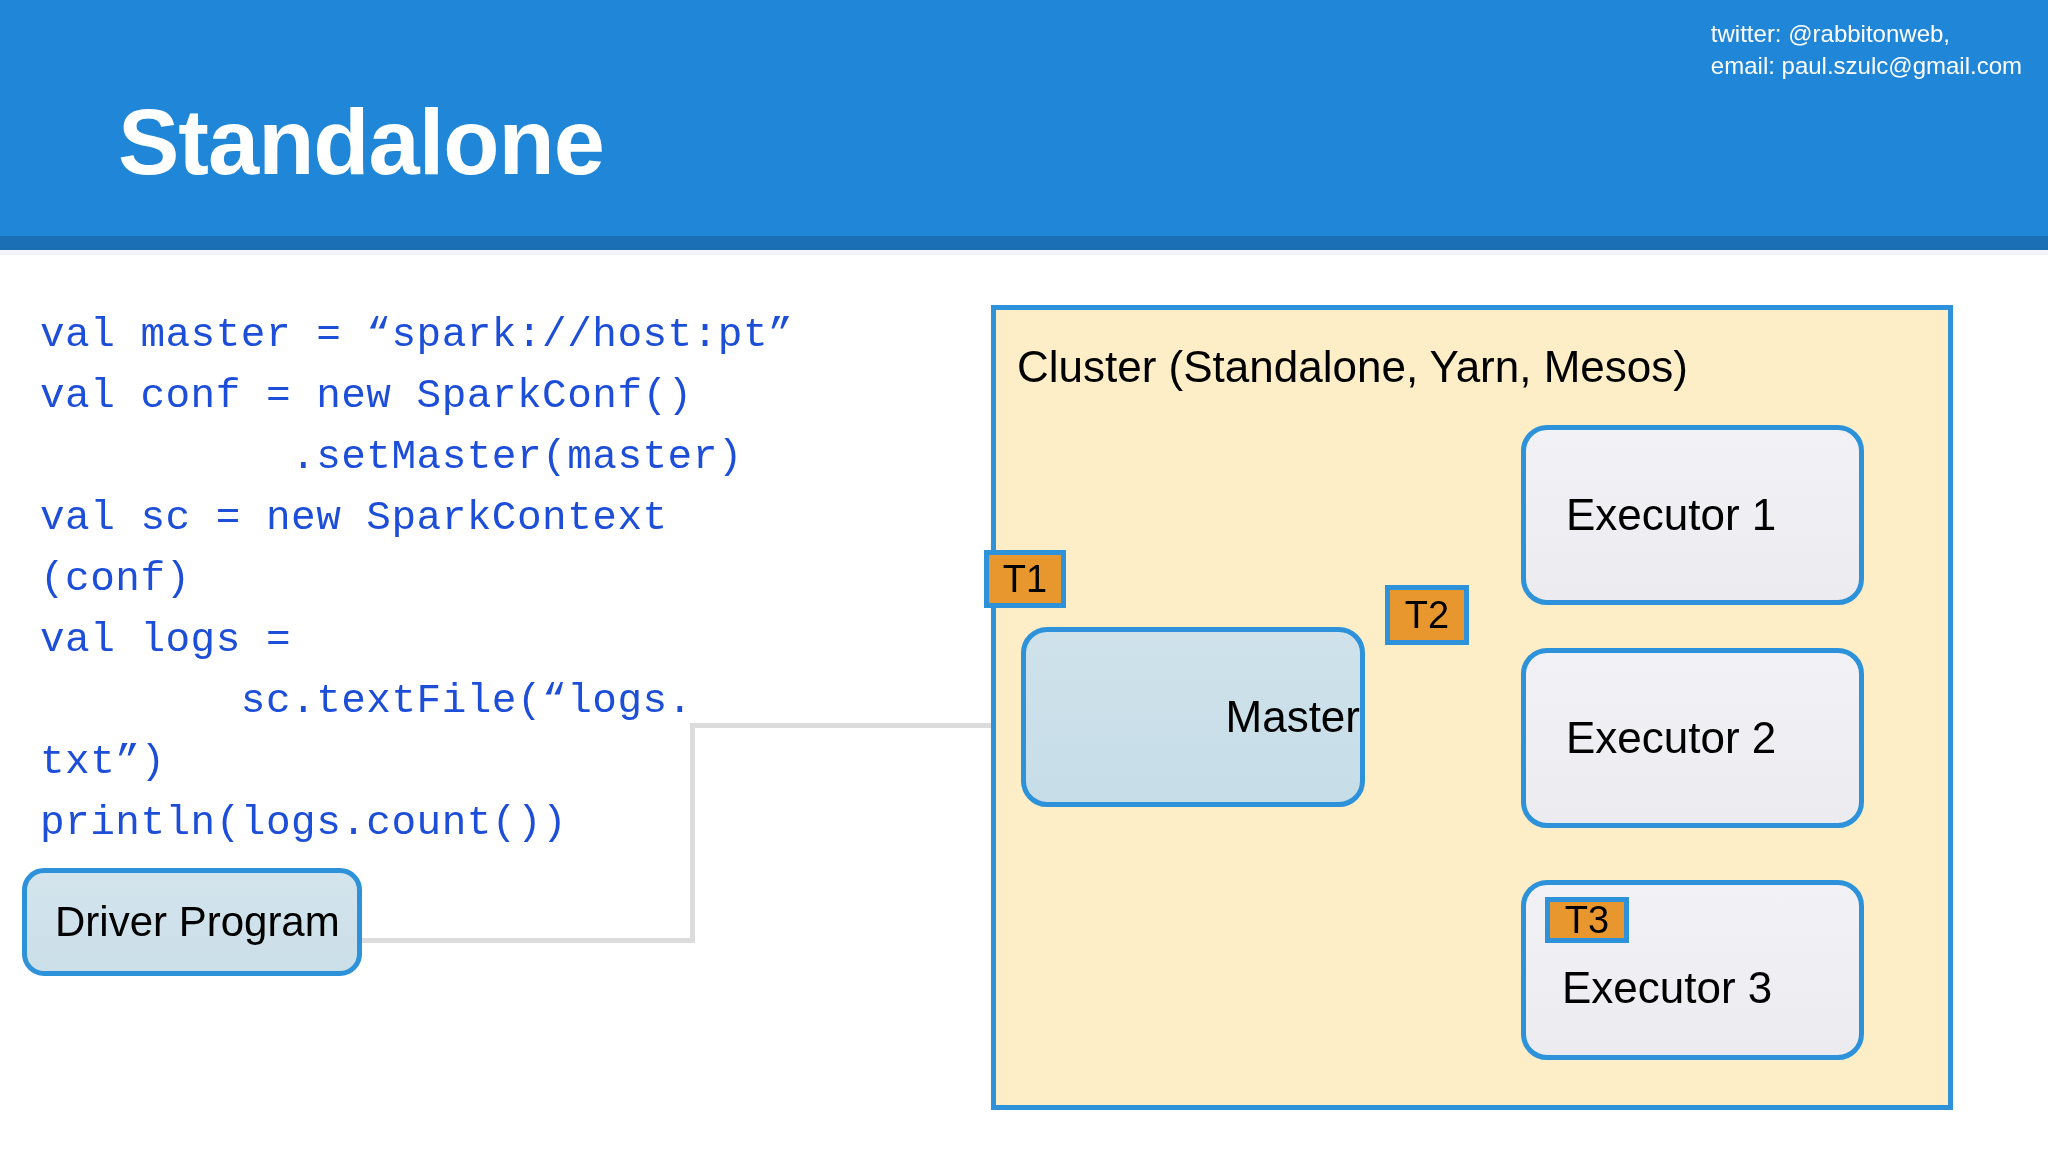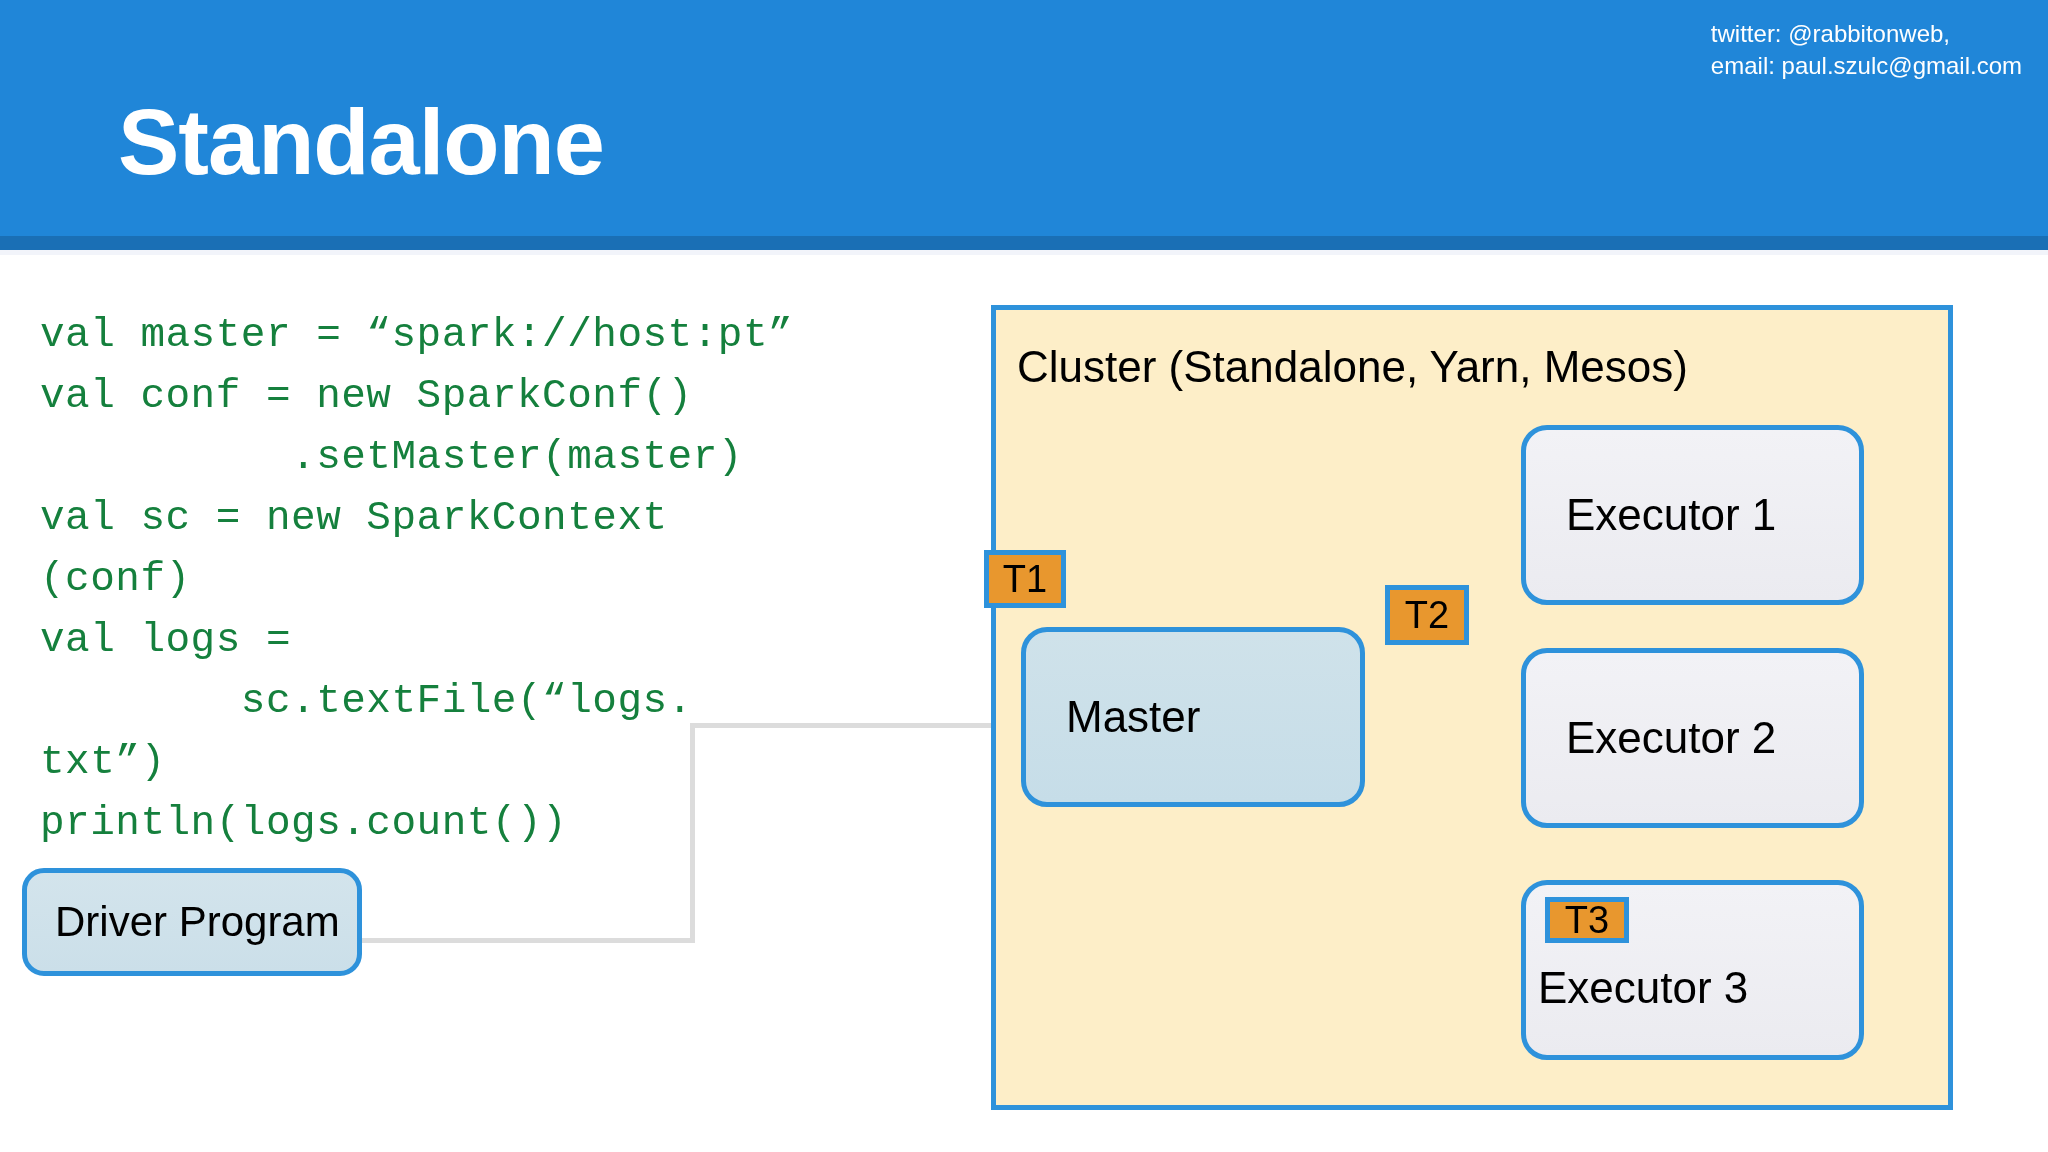--- a/index.html
+++ b/index.html
@@ -60,21 +60,21 @@
 
   
   #code-block {
     position: absolute;
     left: 40px;
     top: 305px;
     width: 960px;
     font-family: "Liberation Mono", "DejaVu Sans Mono", monospace;
     font-size: 41px;
     line-height: 61px;
-    color: #15803d;
+    color: #1d4ed8;
     white-space: pre;
     letter-spacing: 0.5px;
   }
 
   
   .conn {
     position: absolute;
     background: #dcdcdc;
   }
   .conn-h { height: 5px; }
@@ -123,20 +123,21 @@
     white-space: nowrap;
   }
 
   #master-box {
     left: 1021px;
     top: 627px;
     width: 344px;
     height: 180px;
     border-radius: 26px;
     background: linear-gradient(to bottom, #cfe2ea, #c6dde8);
+    justify-content: flex-end;
   }
 
   .executor-box {
     width: 343px;
     height: 180px;
     border-radius: 26px;
     background: linear-gradient(to bottom, #f2f2f6, #ebebf0);
   }
   #executor-1-box { left: 1521px; top: 425px; }
   #executor-2-box { left: 1521px; top: 648px; }
@@ -150,21 +151,21 @@
     display: flex;
     align-items: center;
     justify-content: center;
     font-size: 38px;
     color: #000000;
   }
   #task-t1-chip { left: 984px; top: 550px; width: 82px; height: 58px; }
   #task-t2-chip { left: 1385px; top: 585px; width: 84px; height: 60px; }
   #task-t3-chip { left: 1545px; top: 897px; width: 84px; height: 46px; }
 
-  #executor-3-box .node-label { padding-left: 12px; margin-top: 36px; }
+  #executor-3-box .node-label { padding-left: 36px; margin-top: 36px; }
 </style>
 </head>
 <body>
 
 <div id="header-bar"></div>
 <div id="header-underline"></div>
 <div id="header-shadow"></div>
 
 <div id="contact-block">twitter: @rabbitonweb,
 email: paul.szulc@gmail.com</div>

